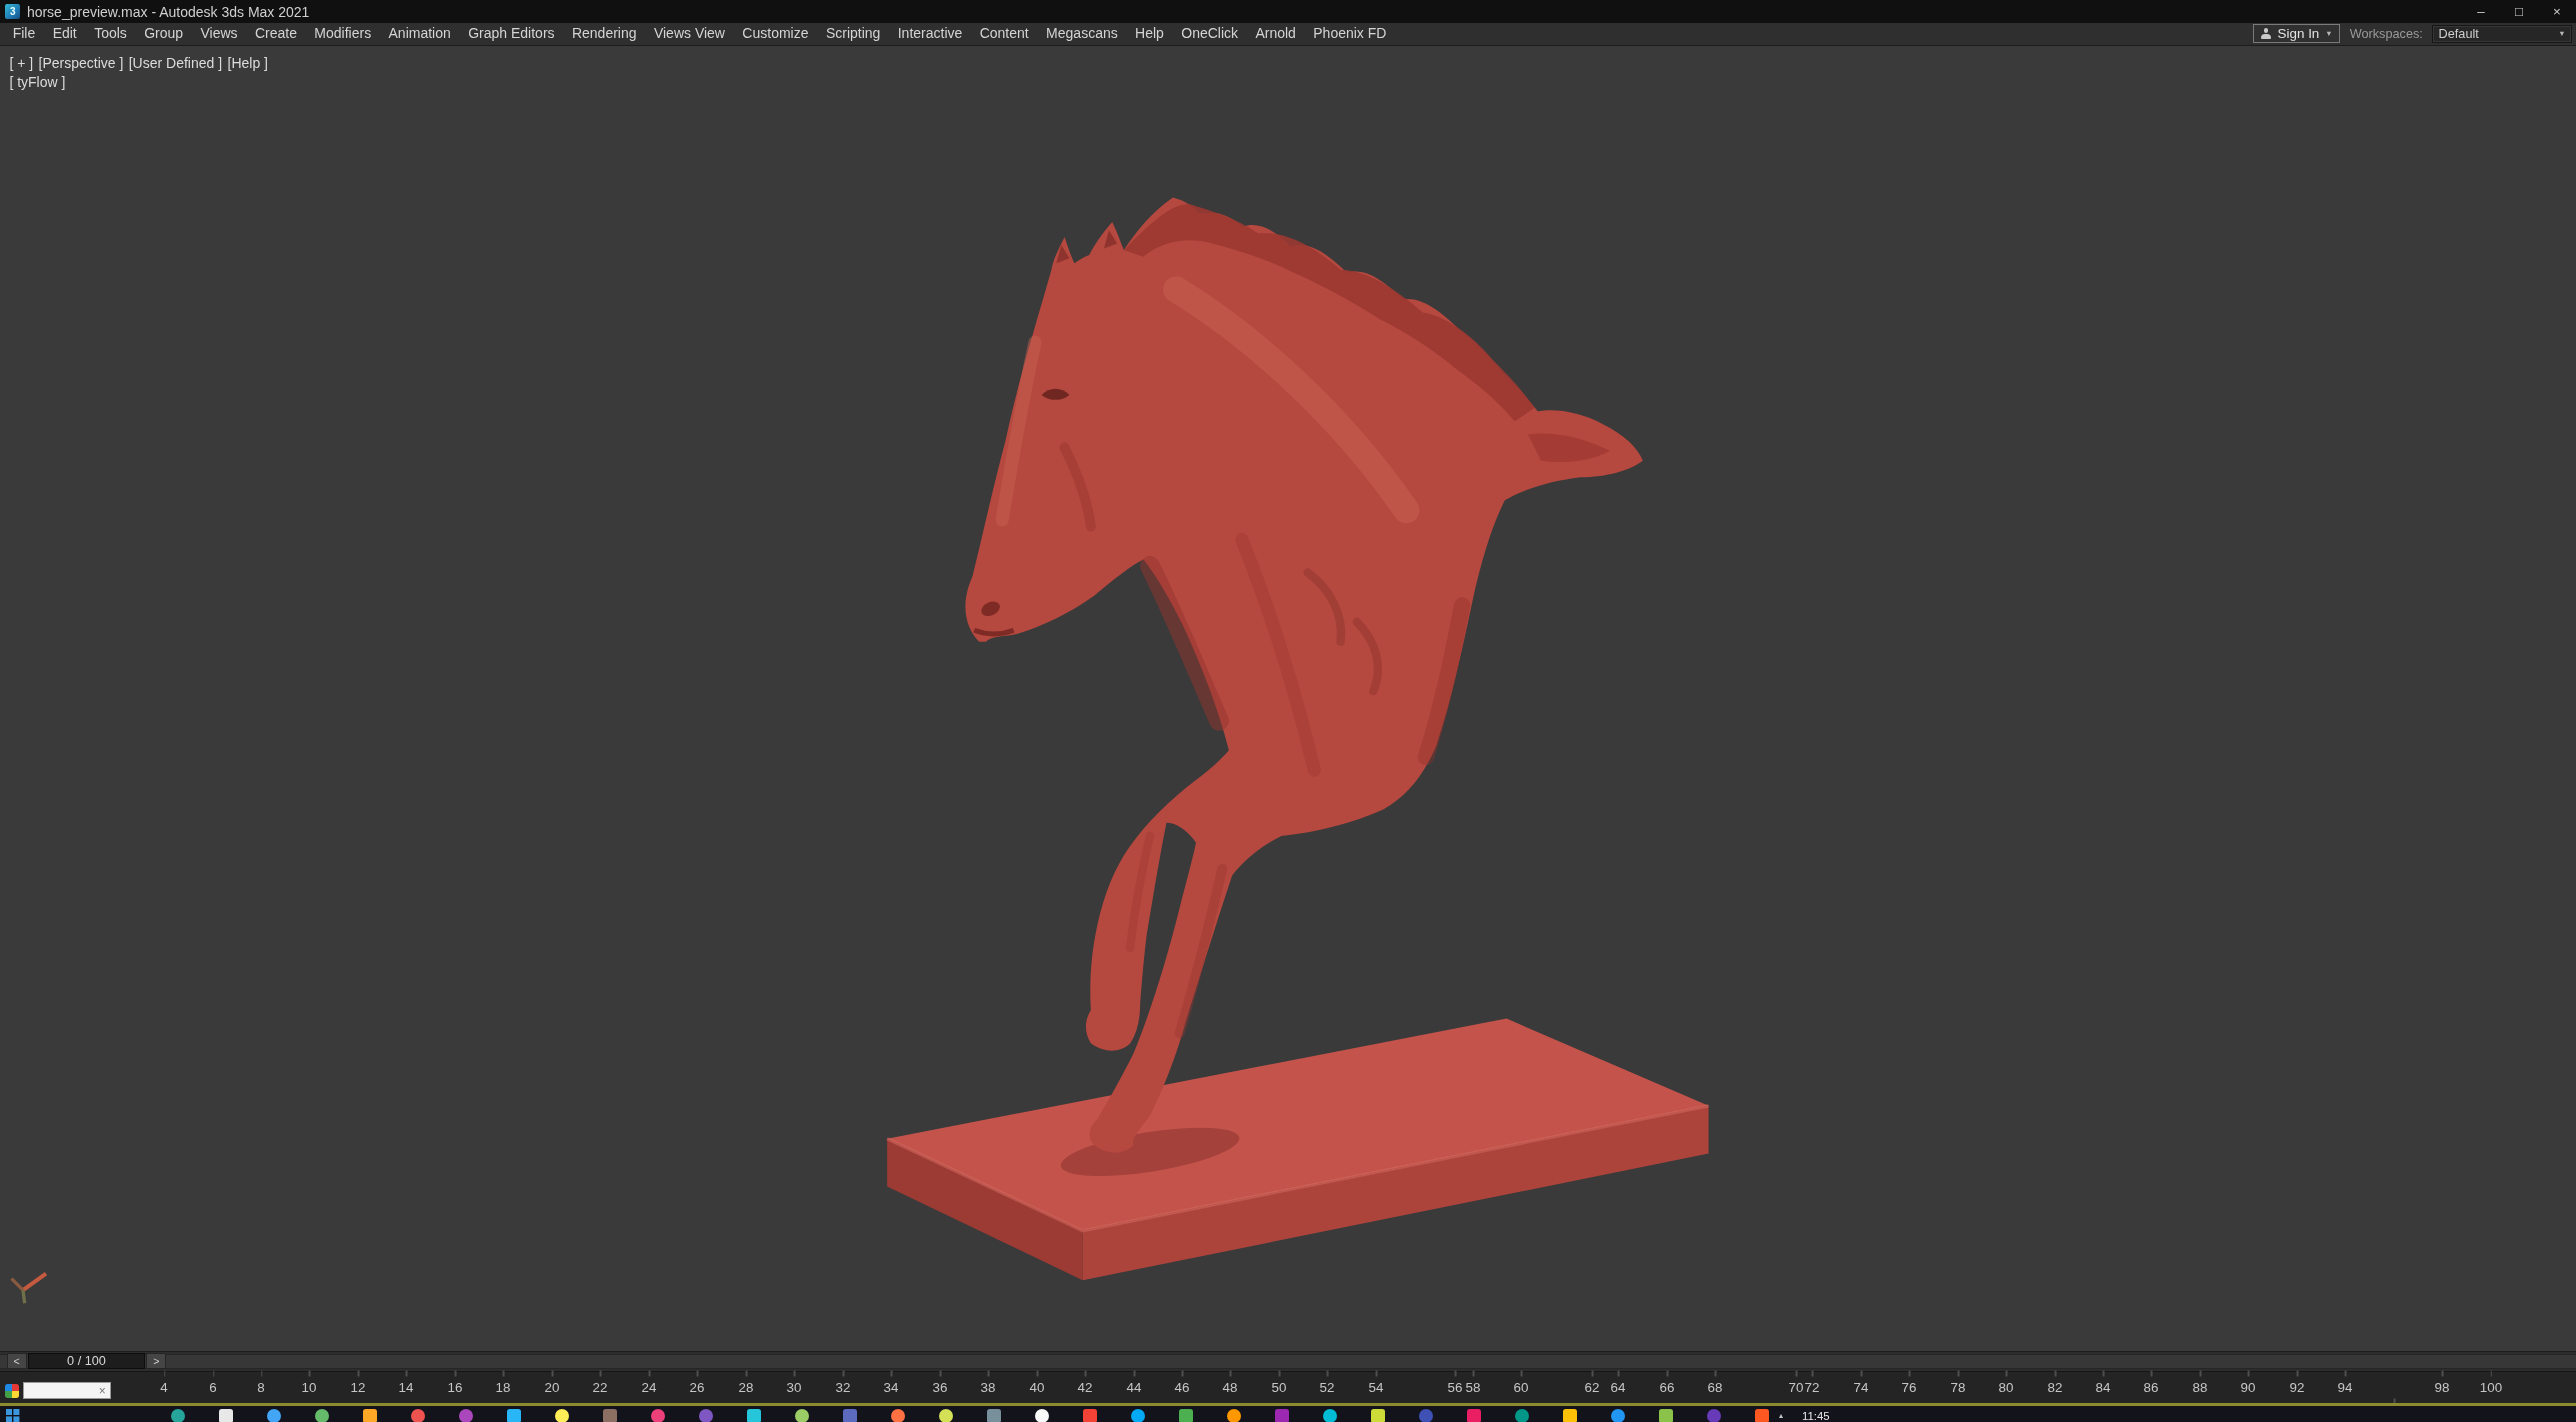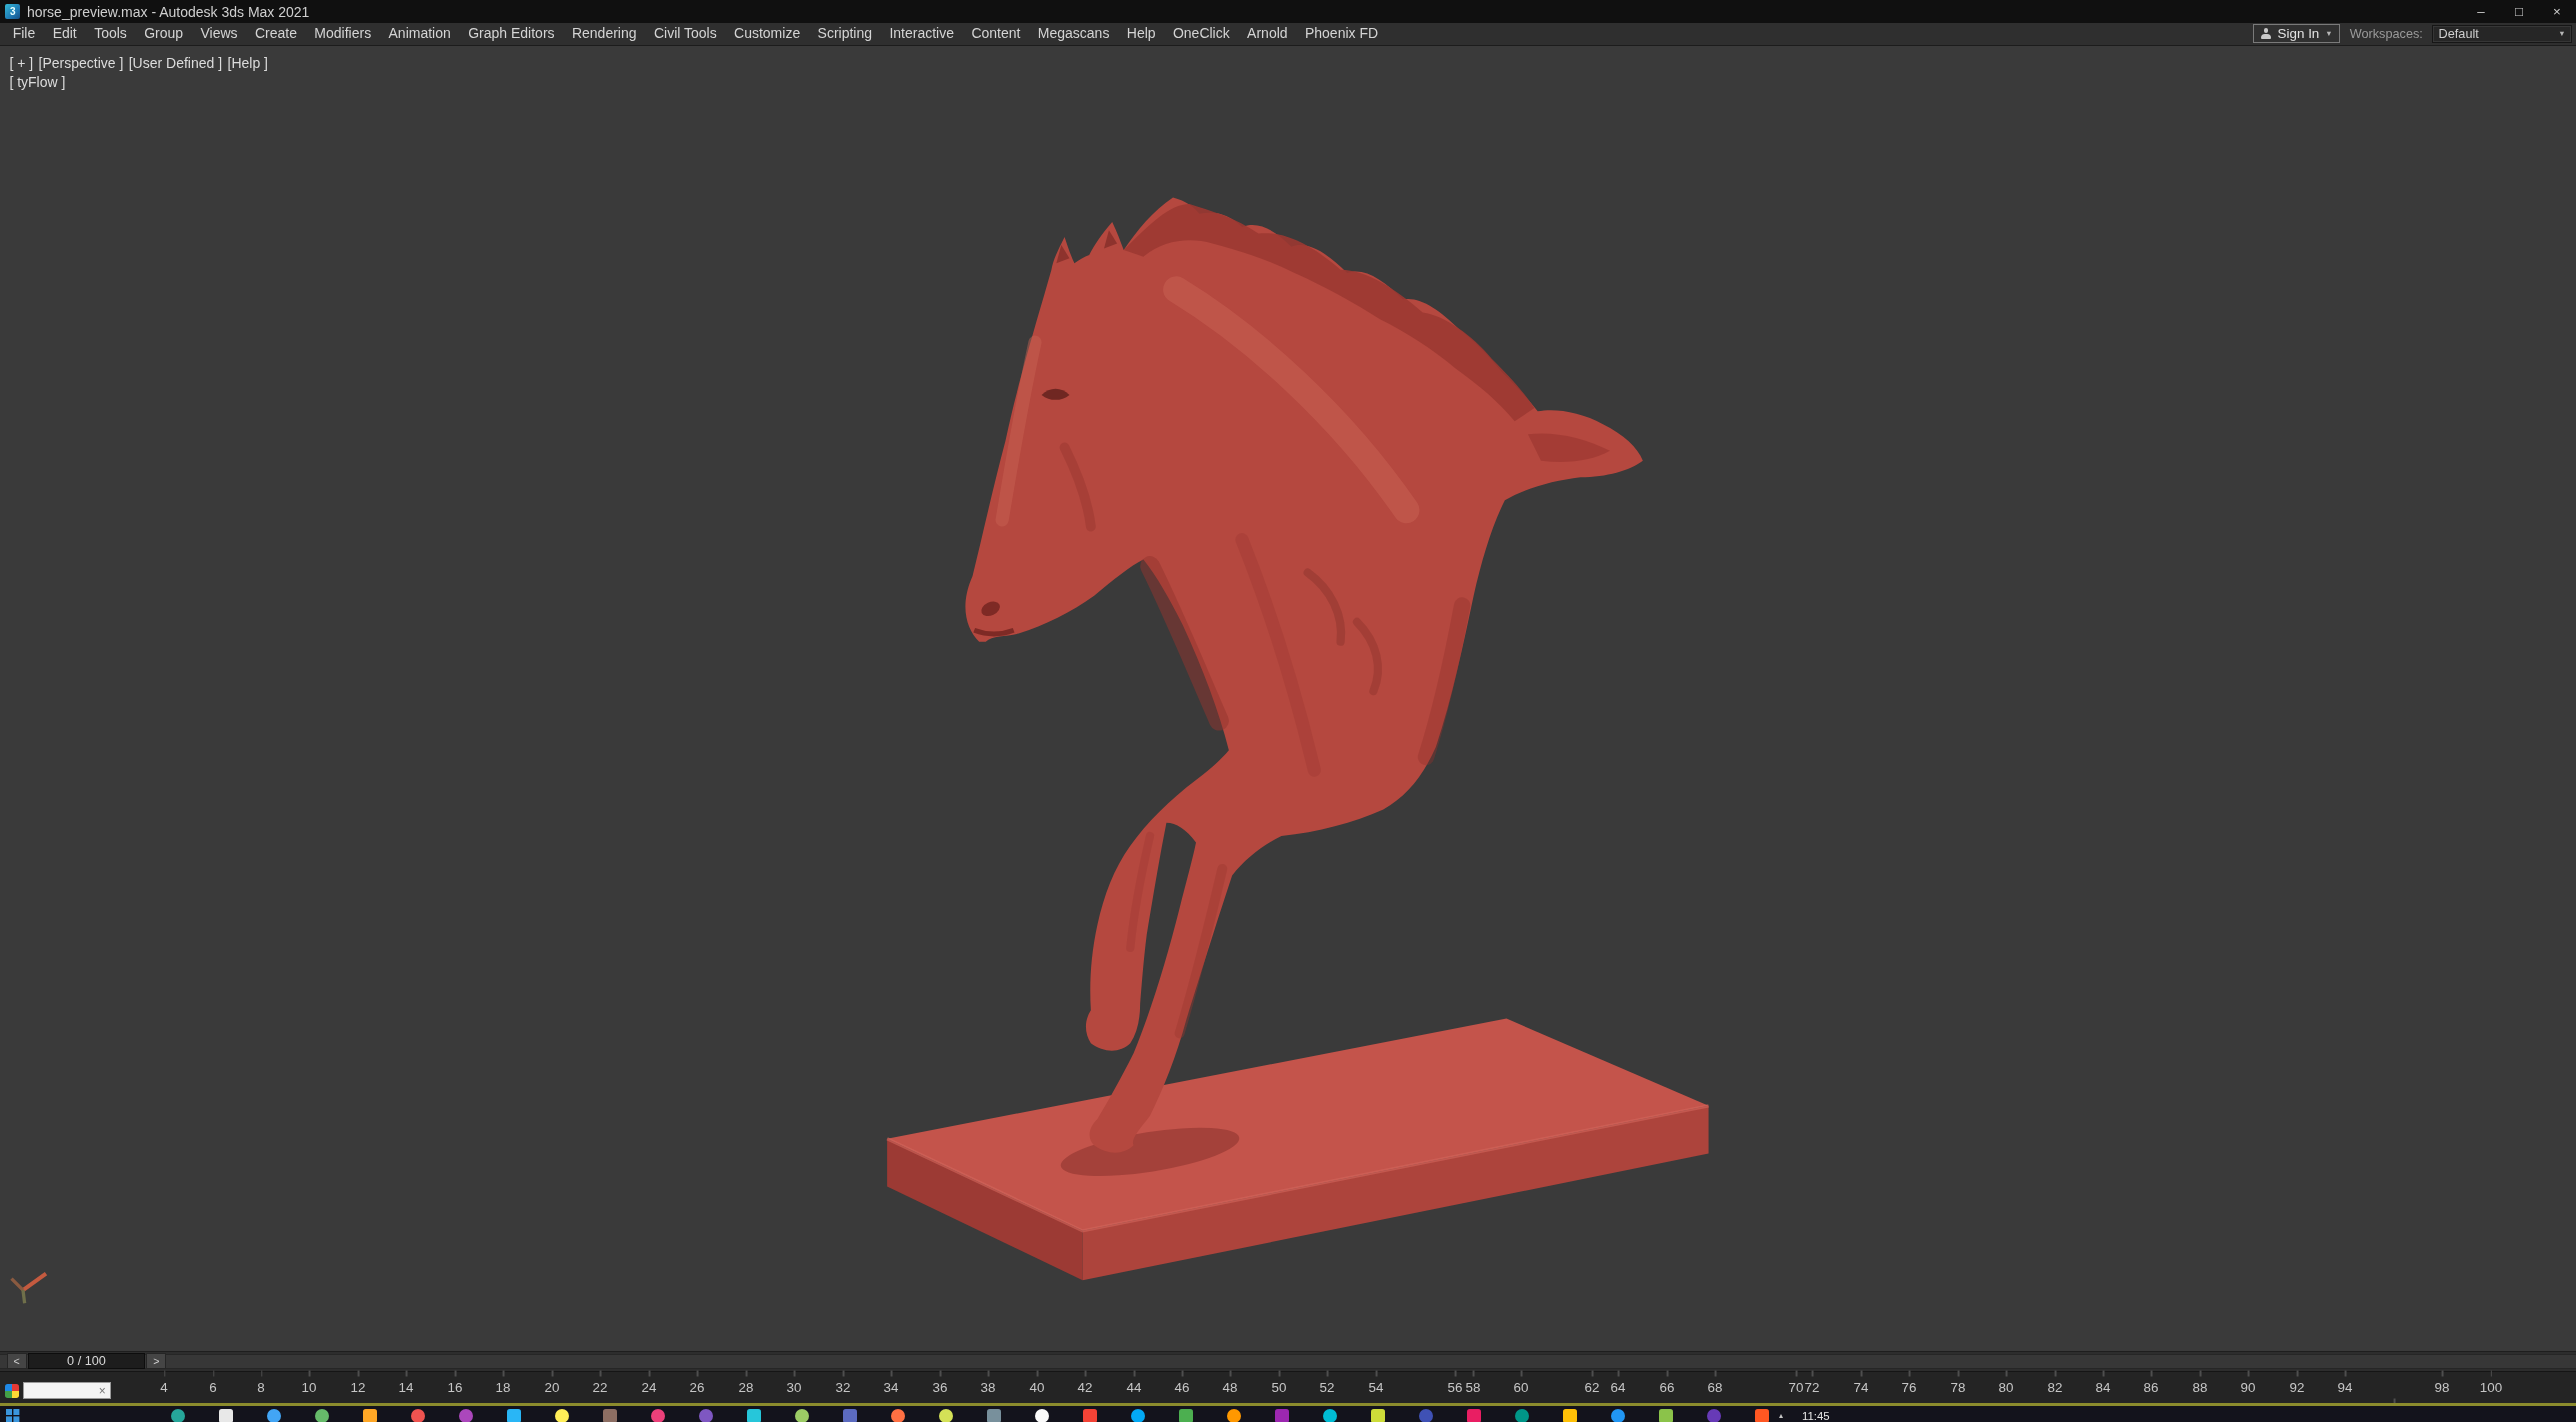--- a/index.html
+++ b/index.html
@@ -82,21 +82,21 @@
         <span class="menu-item">File</span>
         <span class="menu-item">Edit</span>
         <span class="menu-item">Tools</span>
         <span class="menu-item">Group</span>
         <span class="menu-item">Views</span>
         <span class="menu-item">Create</span>
         <span class="menu-item">Modifiers</span>
         <span class="menu-item">Animation</span>
         <span class="menu-item">Graph Editors</span>
         <span class="menu-item">Rendering</span>
-        <span class="menu-item">Civil Tools</span>
+        <span class="menu-item">Views View</span>
         <span class="menu-item">Customize</span>
         <span class="menu-item">Scripting</span>
         <span class="menu-item">Interactive</span>
         <span class="menu-item">Content</span>
         <span class="menu-item">Megascans</span>
         <span class="menu-item">Help</span>
         <span class="menu-item">OneClick</span>
         <span class="menu-item">Arnold</span>
         <span class="menu-item">Phoenix FD</span>
       </div>

